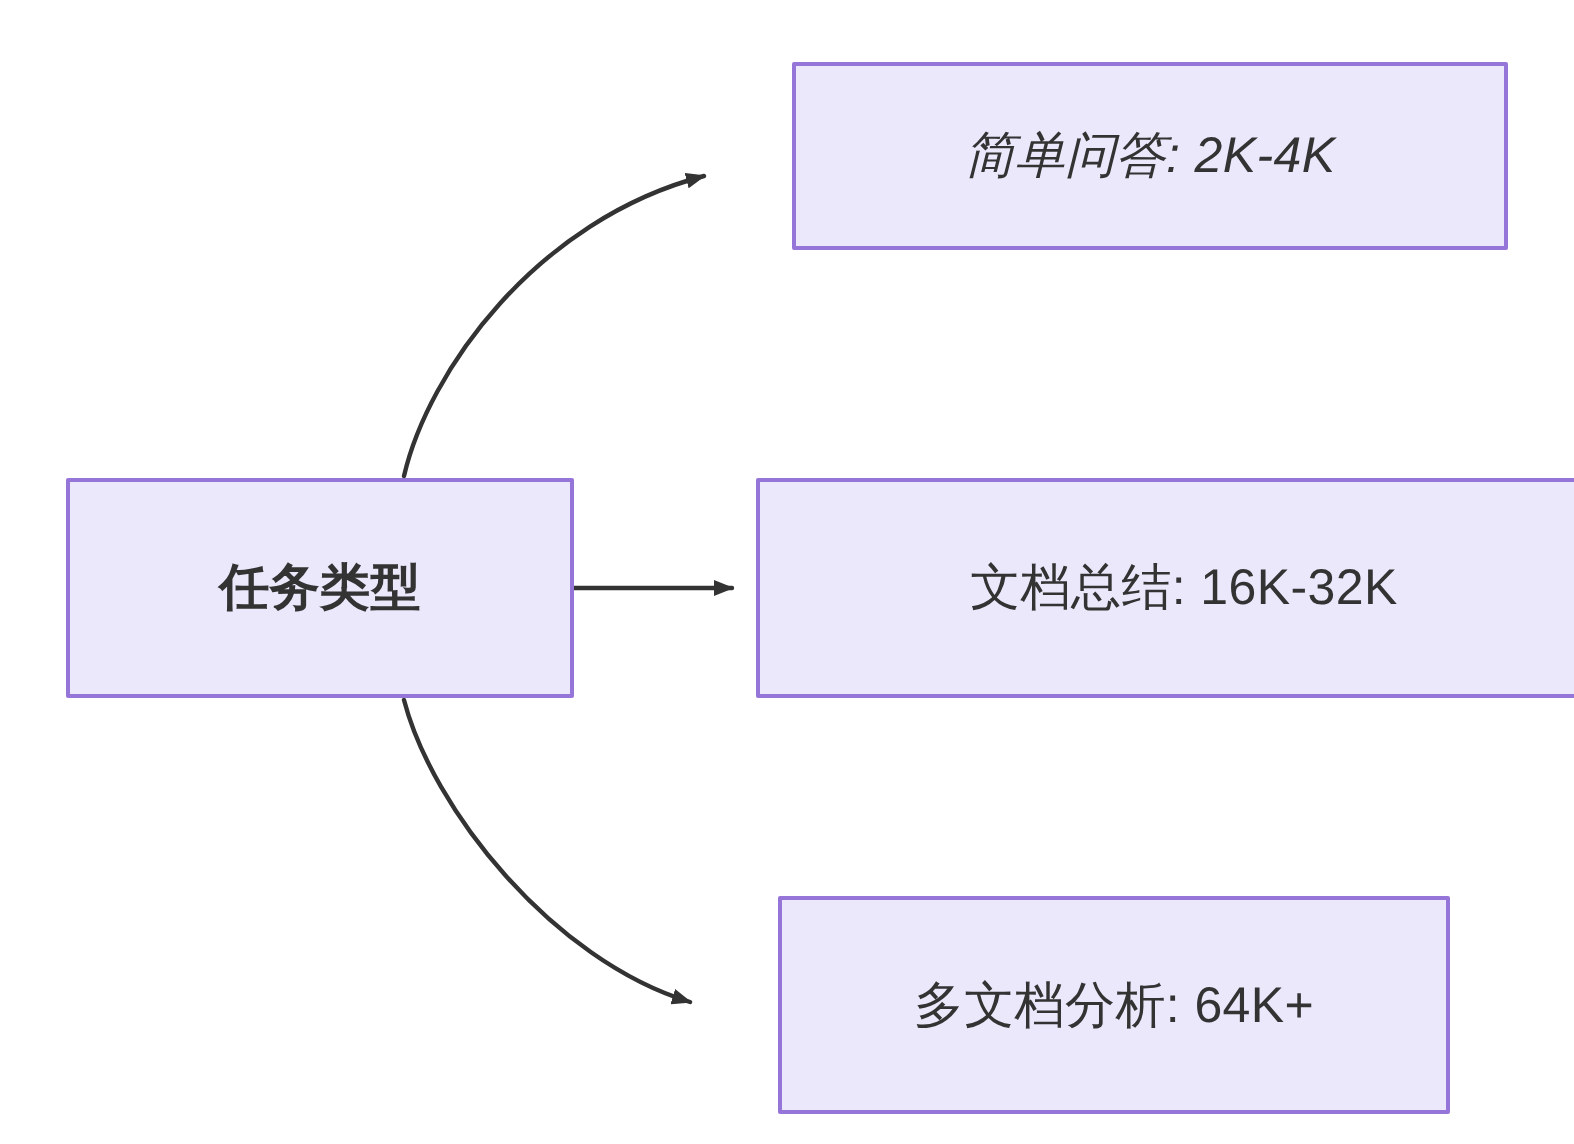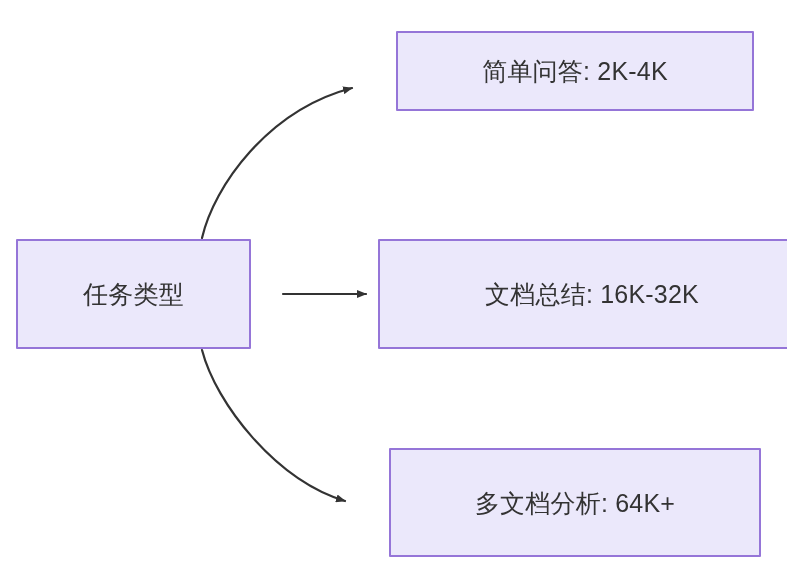--- a/index.html
+++ b/index.html
@@ -39,24 +39,24 @@
   }
   .node-label {
     color: #333333;
     font-size: 25px;
     line-height: 1.2;
     white-space: nowrap;
     letter-spacing: 0.2px;
     text-align: center;
   }
   
-  #node-root    { left: 16px;  top: 239px; width: 235px; height: 110px; }
-  #node-simple  { left: 396px; top: 31px;  width: 358px; height: 80px; }
+  #node-root    { left: 33px;  top: 239px; width: 254px; height: 110px; font-weight: bold; }
+  #node-simple  { left: 396px; top: 31px;  width: 358px; height: 94px; font-style: italic; }
   #node-summary { left: 378px; top: 239px; width: 428px; height: 110px; }
-  #node-multi   { left: 389px; top: 448px; width: 372px; height: 109px; }
+  #node-multi   { left: 389px; top: 448px; width: 336px; height: 109px; }
 </style>
 </head>
 <body>
 
 <div id="diagram-root">
 
   <svg id="flow-svg" viewBox="0 0 787 572" xmlns="http://www.w3.org/2000/svg">
     <defs>
       <marker id="arrowhead" markerWidth="10" markerHeight="8" refX="9" refY="4" orient="auto" markerUnits="userSpaceOnUse">
         <path d="M 0 0 L 10 4 L 0 8 z" fill="#333333"></path>

